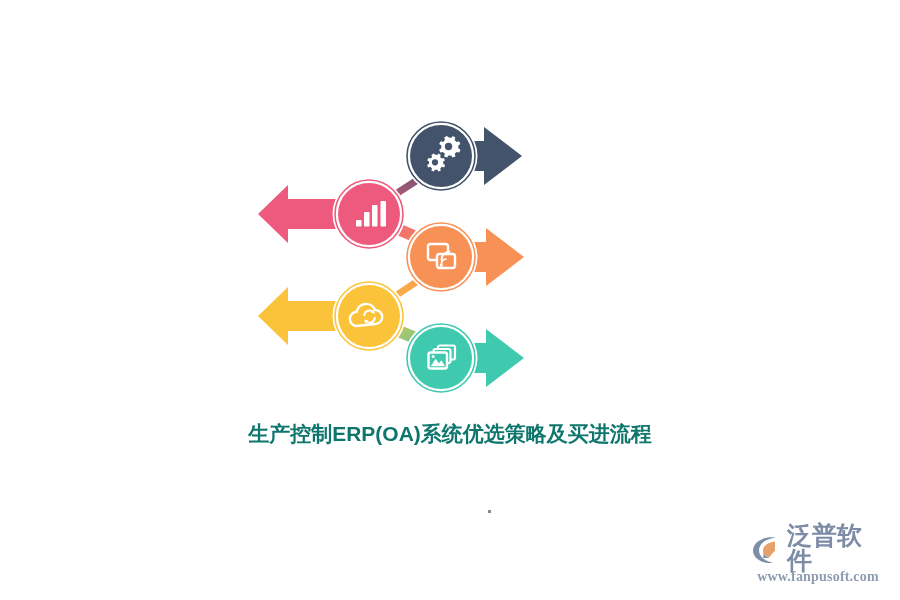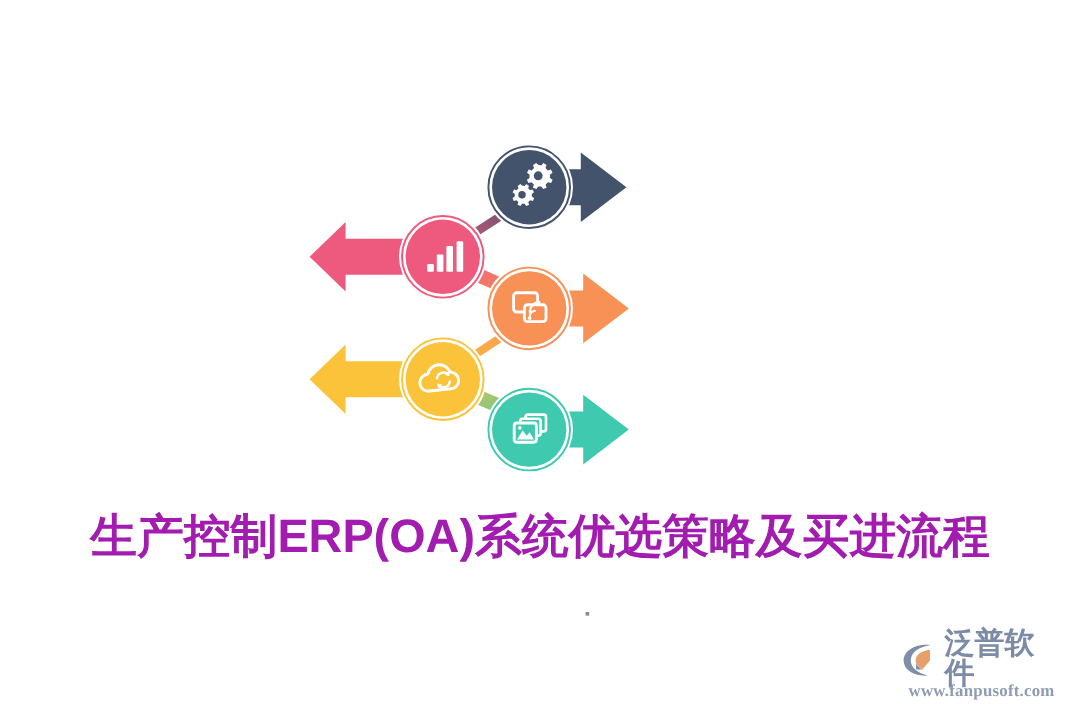--- a/index.html
+++ b/index.html
@@ -29,24 +29,24 @@
   }
   .infographic-wrap svg {
     display: block;
   }
   .title {
     position: absolute;
     left: 0;
     top: 420px;
     width: 900px;
     text-align: center;
-    font-size: 39px;
+    font-size: 21px;
     font-weight: bold;
     letter-spacing: 0px;
-    color: #a21caf;
+    color: #0f766e;
     font-family: "Liberation Sans", "DejaVu Sans", sans-serif;
     white-space: nowrap;
   }
   .speck {
     position: absolute;
     left: 488px;
     top: 510px;
     width: 3px;
     height: 3px;
     background: #8a8a8a;

